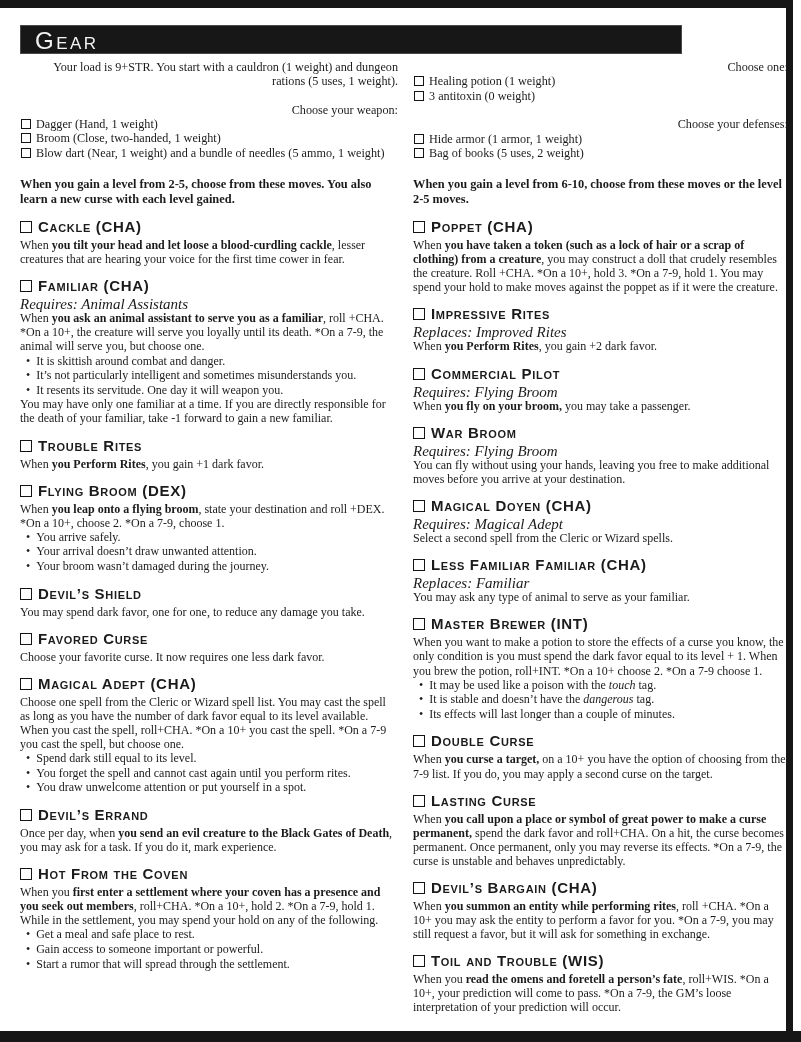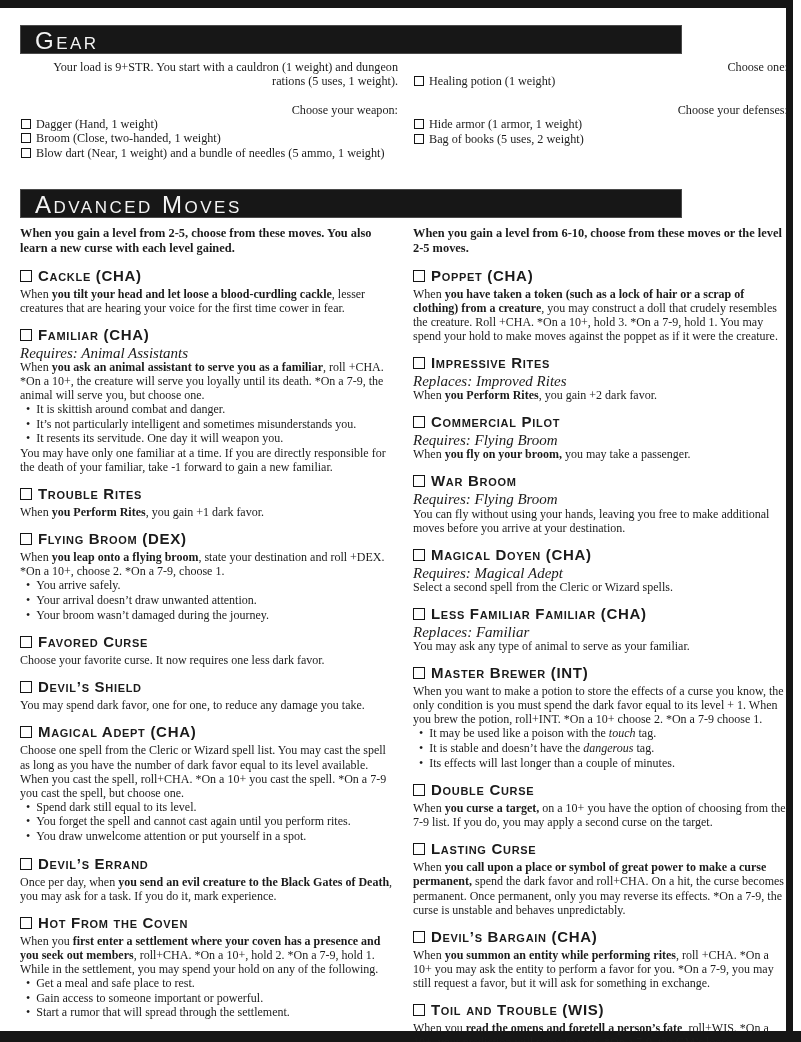--- a/index.html
+++ b/index.html
@@ -89,38 +89,39 @@
           <div class="gap"></div>
         </div>
     </div>
     <div>
       <div id="gear-right-groups">
           <p class="serif">Choose one:</p>
           <div class="opt">
             <span class="cb"></span>
             <span>Healing potion (1 weight)</span>
           </div>
+          <div class="opt">
+            <span class="cb"></span>
+            <span>3 antitoxin (0 weight)</span>
+          </div>
           <div class="gap"></div>
           <p class="serif">Choose your defenses:</p>
           <div class="opt">
             <span class="cb"></span>
             <span>Hide armor (1 armor, 1 weight)</span>
           </div>
           <div class="opt">
             <span class="cb"></span>
             <span>Bag of books (5 uses, 2 weight)</span>
           </div>
           <div class="gap"></div>
         </div>
     </div>
   </div>
 
-  <div class="section-bar bar-moves">
-    <span class="bar-title">Advanced Moves</span>
-  </div>
 
   <div class="cols">
     <div id="moves-left">
       <p class="intro">When you gain a level from 2-5, choose from these moves. You also learn a new curse with each level gained.</p>
     <div class="move">
           <div class="move-title">
             <span class="cb"></span>
             <span>Cackle (CHA)</span>
           </div>
           <div class="mbody"><span>When </span><b>you tilt your head and let loose a blood-curdling cackle</b><span>, lesser creatures that are hearing your voice for the first time cower in fear.</span></div>
@@ -154,30 +155,30 @@
           <div class="mbody"><span>When </span><b>you leap onto a flying broom</b><span>, state your destination and roll +DEX. *On a 10+, choose 2. *On a 7-9, choose 1.</span></div>
           <ul class="bullets">
             <li><span>You arrive safely.</span></li>
             <li><span>Your arrival doesn’t draw unwanted attention.</span></li>
             <li><span>Your broom wasn’t damaged during the journey.</span></li>
           </ul>
         </div>
         <div class="move">
           <div class="move-title">
             <span class="cb"></span>
+            <span>Devil’s Shield</span>
+          </div>
+          <div class="mbody"><span>You may spend dark favor, one for one, to reduce any damage you take.</span></div>
+        </div>
+        <div class="move">
+          <div class="move-title">
+            <span class="cb"></span>
             <span>Favored Curse</span>
           </div>
           <div class="mbody"><span>Choose your favorite curse. It now requires one less dark favor.</span></div>
-        </div>
-        <div class="move">
-          <div class="move-title">
-            <span class="cb"></span>
-            <span>Devil’s Shield</span>
-          </div>
-          <div class="mbody"><span>You may spend dark favor, one for one, to reduce any damage you take.</span></div>
         </div>
         <div class="move">
           <div class="move-title">
             <span class="cb"></span>
             <span>Magical Adept (CHA)</span>
           </div>
           <div class="mbody"><span>Choose one spell from the Cleric or Wizard spell list. You may cast the spell as long as you have the number of dark favor equal to its level available. When you cast the spell, roll+CHA. *On a 10+ you cast the spell. *On a 7-9 you cast the spell, but choose one.</span></div>
           <ul class="bullets">
             <li><span>Spend dark still equal to its level.</span></li>
             <li><span>You forget the spell and cannot cast again until you perform rites.</span></li>

